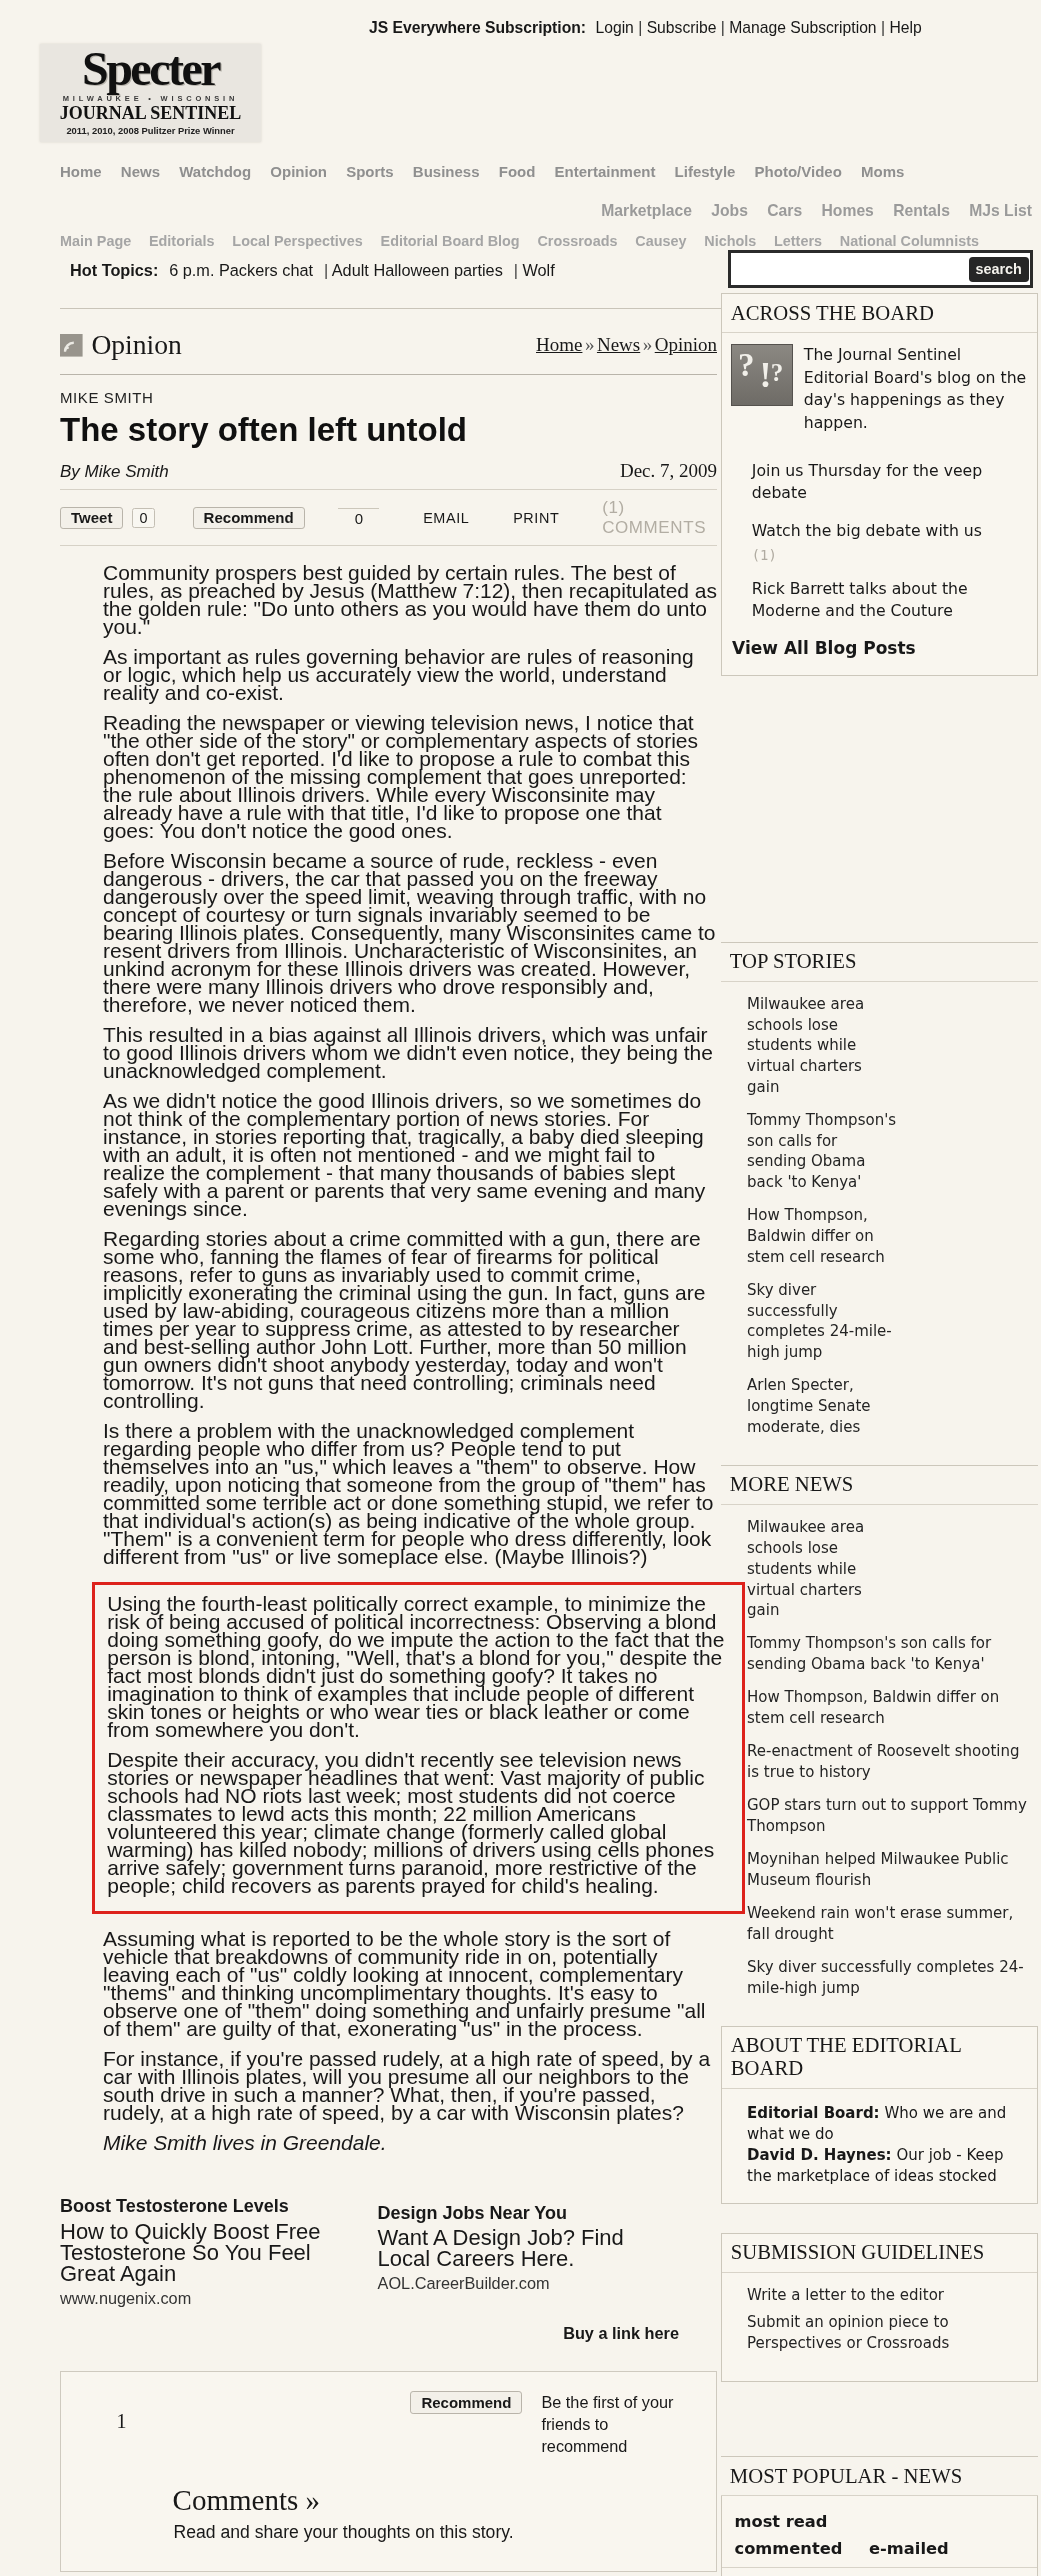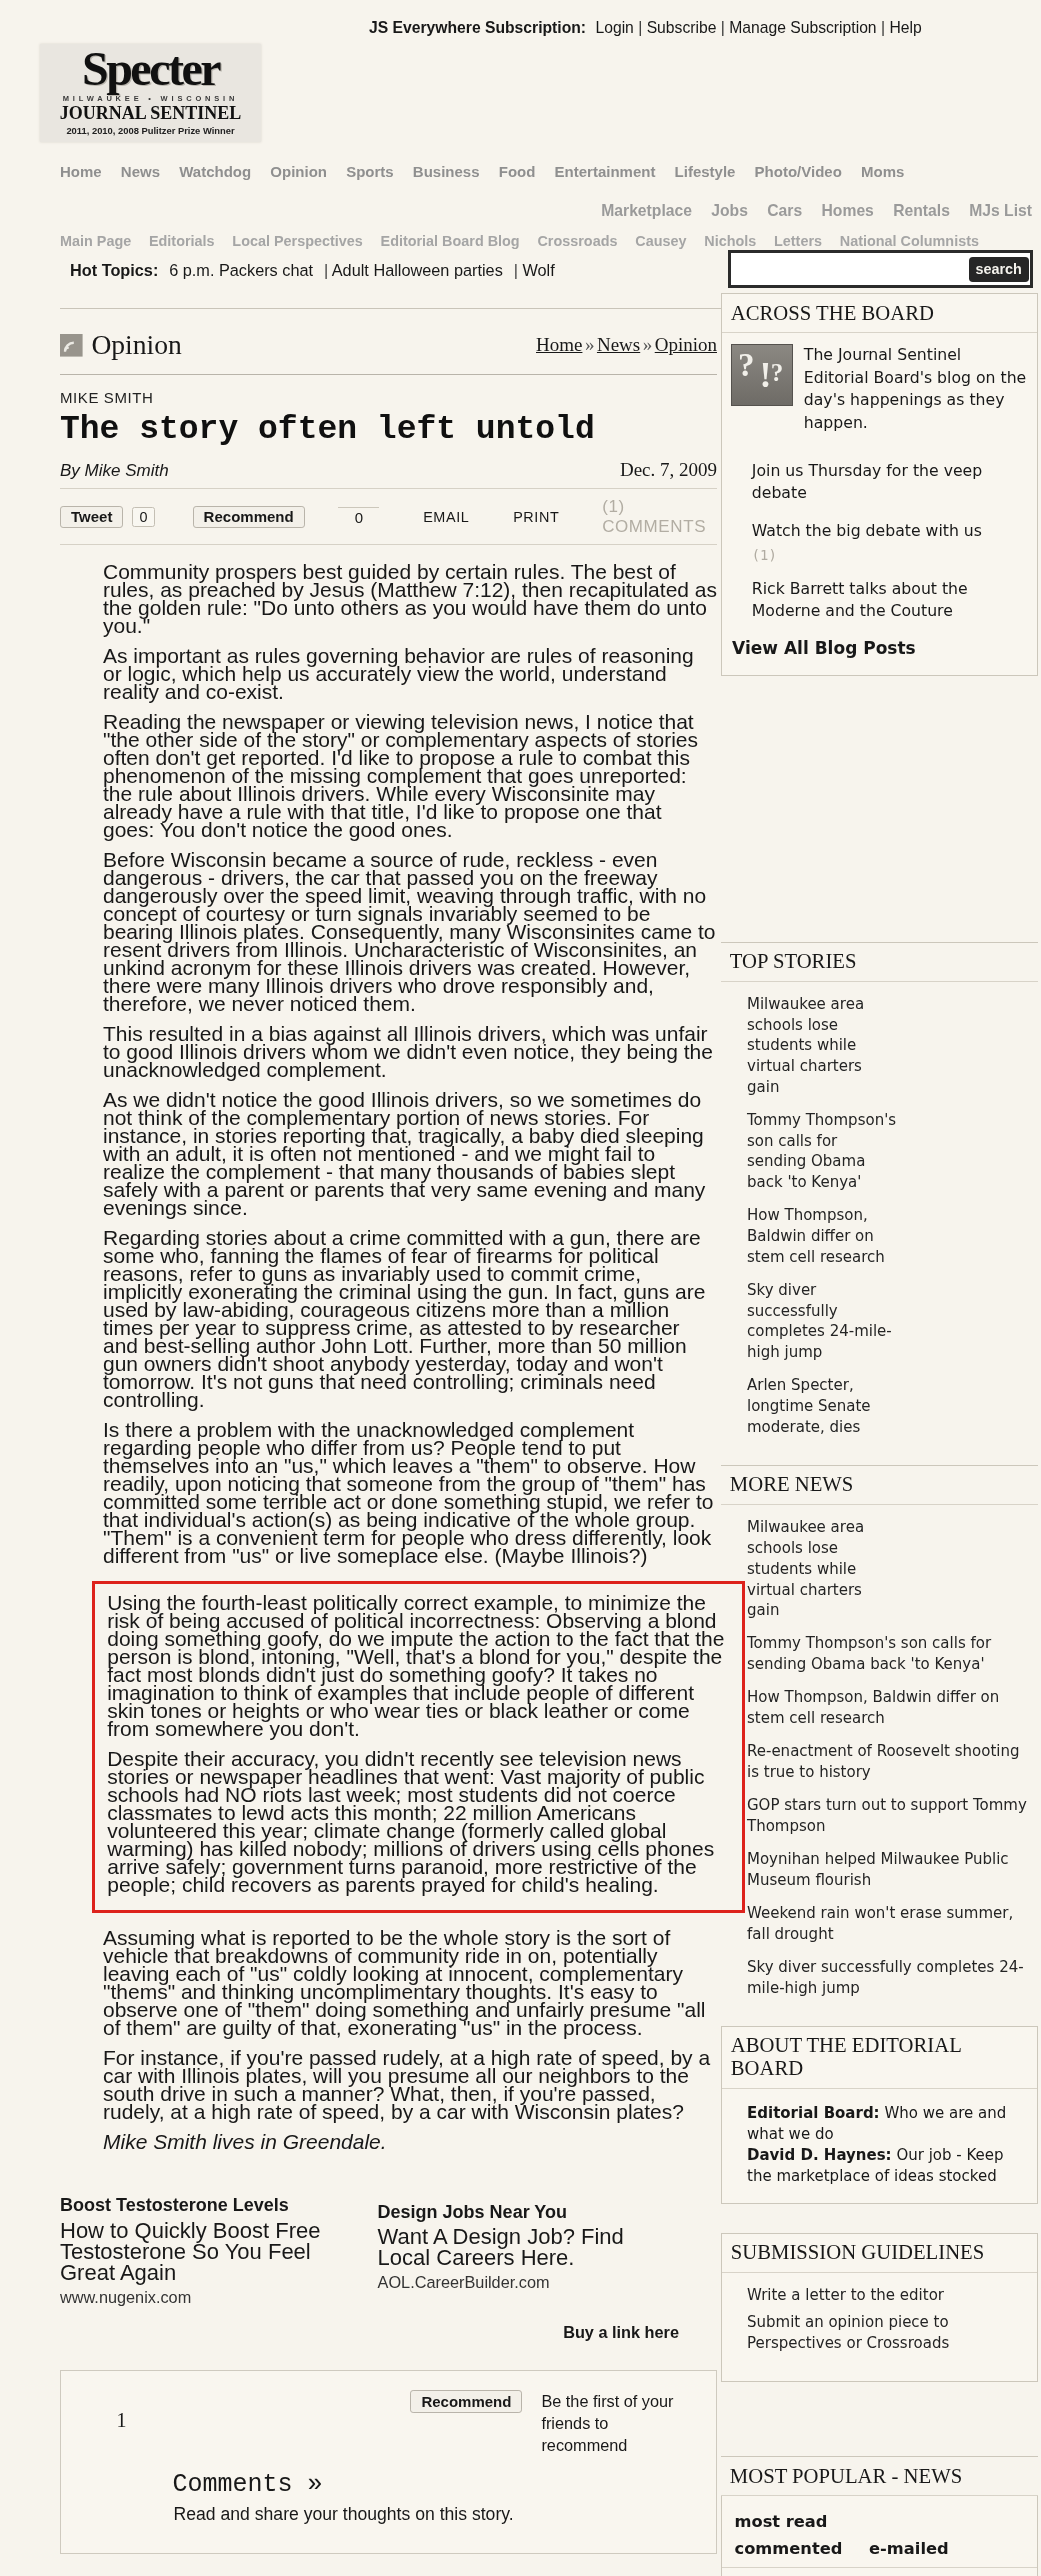--- a/index.html
+++ b/index.html
@@ -48,21 +48,21 @@
 
   
   .sechead{display:flex;align-items:center;padding:11.3px 0 12.5px;border-bottom:1.3px solid #b9b4aa;}
   .opicon{width:22.6px;height:22.6px;margin-right:8.8px;flex:0 0 auto;}
   .sechead h2{font-family:"Liberation Serif",serif;font-size:27.6px;font-weight:normal;margin:0;flex:1;}
   .crumbs{font-family:"Liberation Serif",serif;font-size:19px;}
   .crumbs a{text-decoration:underline;}
   .crumbs a+a::before{content:" » ";color:#555;display:inline-block;text-decoration:none;margin:0 2.5px;}
 
   .kicker{margin-top:13.8px;font-size:15px;letter-spacing:0.6px;color:#222;}
-  h1.headline{font-family:Liberation Mono, monospace;font-size:33px;font-weight:bold;margin:5px 0 11.3px;color:#101010;}
+  h1.headline{font-family:Liberation Sans, sans-serif;font-size:33px;font-weight:bold;margin:5px 0 11.3px;color:#101010;}
   .bylinerow{display:flex;align-items:flex-end;border-bottom:0.6px solid #d6d1c6;padding-bottom:7.5px;}
   .byline{font-style:italic;font-size:17px;}
   .date{margin-left:auto;font-family:"Liberation Serif",serif;font-size:19px;}
 
   .sharerow{display:flex;align-items:center;gap:8.8px;padding:7.5px 0;border-bottom:0.6px solid #d6d1c6;font-size:15px;}
   .btn{display:inline-block;border:1.3px solid #b9b4aa;border-radius:3.1px;background:#f3f0e9;
        padding:1.9px 10px;font-weight:bold;font-size:15px;}
   .cbubble{display:inline-block;border:1.3px solid #c4bfb4;border-radius:2.5px;padding:1.3px 6.3px;font-size:14.4px;background:#f9f7f1;}
   .cplain{display:inline-block;border-top:1.3px solid #ccc7bb;padding:1.3px 16.3px;font-size:15px;margin-left:25px;}
   .sharelink{font-size:14.4px;letter-spacing:0.6px;margin-left:35px;}
@@ -80,21 +80,21 @@
   .ad-body{font-size:22px;line-height:21px;margin:0 0 5px;}
   .ad-url{font-size:16.3px;color:#333;}
   .ad.right .ad-title{margin-top:6.3px;}
   .buylink{text-align:right;font-weight:bold;font-size:16.3px;margin:16.3px 38px 0 0;}
 
   .commentsbox{margin-top:27.6px;border:0.6px solid #cfcabf;background:#f9f6ef;padding:19px 17.6px 27.6px;}
   .cb-row{display:flex;align-items:flex-start;}
   .cb-num{font-family:"Liberation Serif",serif;font-size:20px;margin:19px 0 0 38px;}
   .cb-rec{margin-left:auto;}
   .cb-note{width:157px;margin-left:19px;font-size:16.3px;line-height:22px;}
-  .cb-head{font-family:Liberation Mono, monospace;font-size:25px;font-weight:normal;margin:14px 0 5px 94px;}
+  .cb-head{font-family:Liberation Serif, serif;font-size:29px;font-weight:normal;margin:27px 0 5px 94px;}
   .cb-sub{font-size:17.6px;margin:0 0 0 95px;}
 
   .newsletter{display:flex;margin-top:31px;}
   .nw-badgewrap{width:226px;flex:0 0 auto;padding-top:16.3px;}
   .nw-badge{width:188px;height:34px;background:linear-gradient(#3a3a3a,#060606);border-radius:17px;
             display:flex;align-items:center;padding-left:8.8px;box-sizing:border-box;box-shadow:1.3px 1.9px 2.5px #b5b1a8;}
   .clock{width:19px;height:19px;border:1.9px solid #f2f0ea;border-radius:50%;position:relative;flex:0 0 auto;}
   .clock::before{content:"";position:absolute;left:8.1px;top:3.1px;width:1.9px;height:6.3px;background:#f2f0ea;}
   .clock::after{content:"";position:absolute;left:8.8px;top:8.1px;width:5.6px;height:1.9px;background:#f2f0ea;}
   .nw-badge .txt{color:#f4f2ec;font-weight:bold;font-style:italic;font-size:17px;letter-spacing:0.6px;margin-left:7.5px;}

